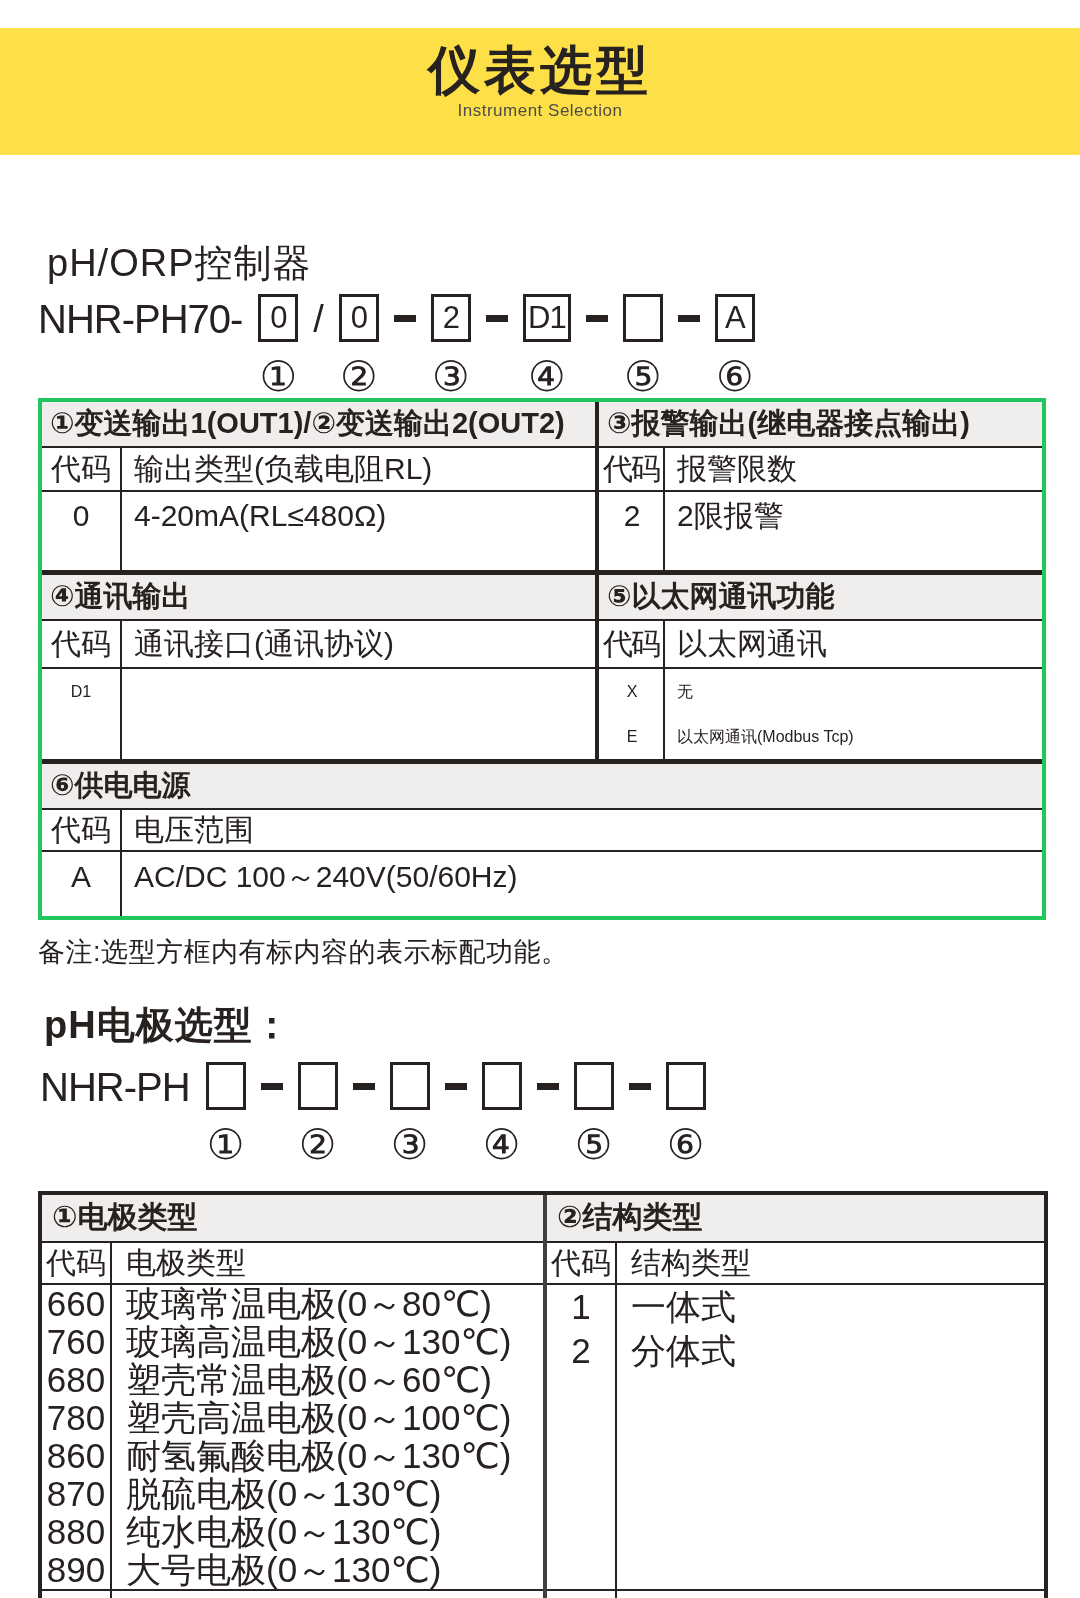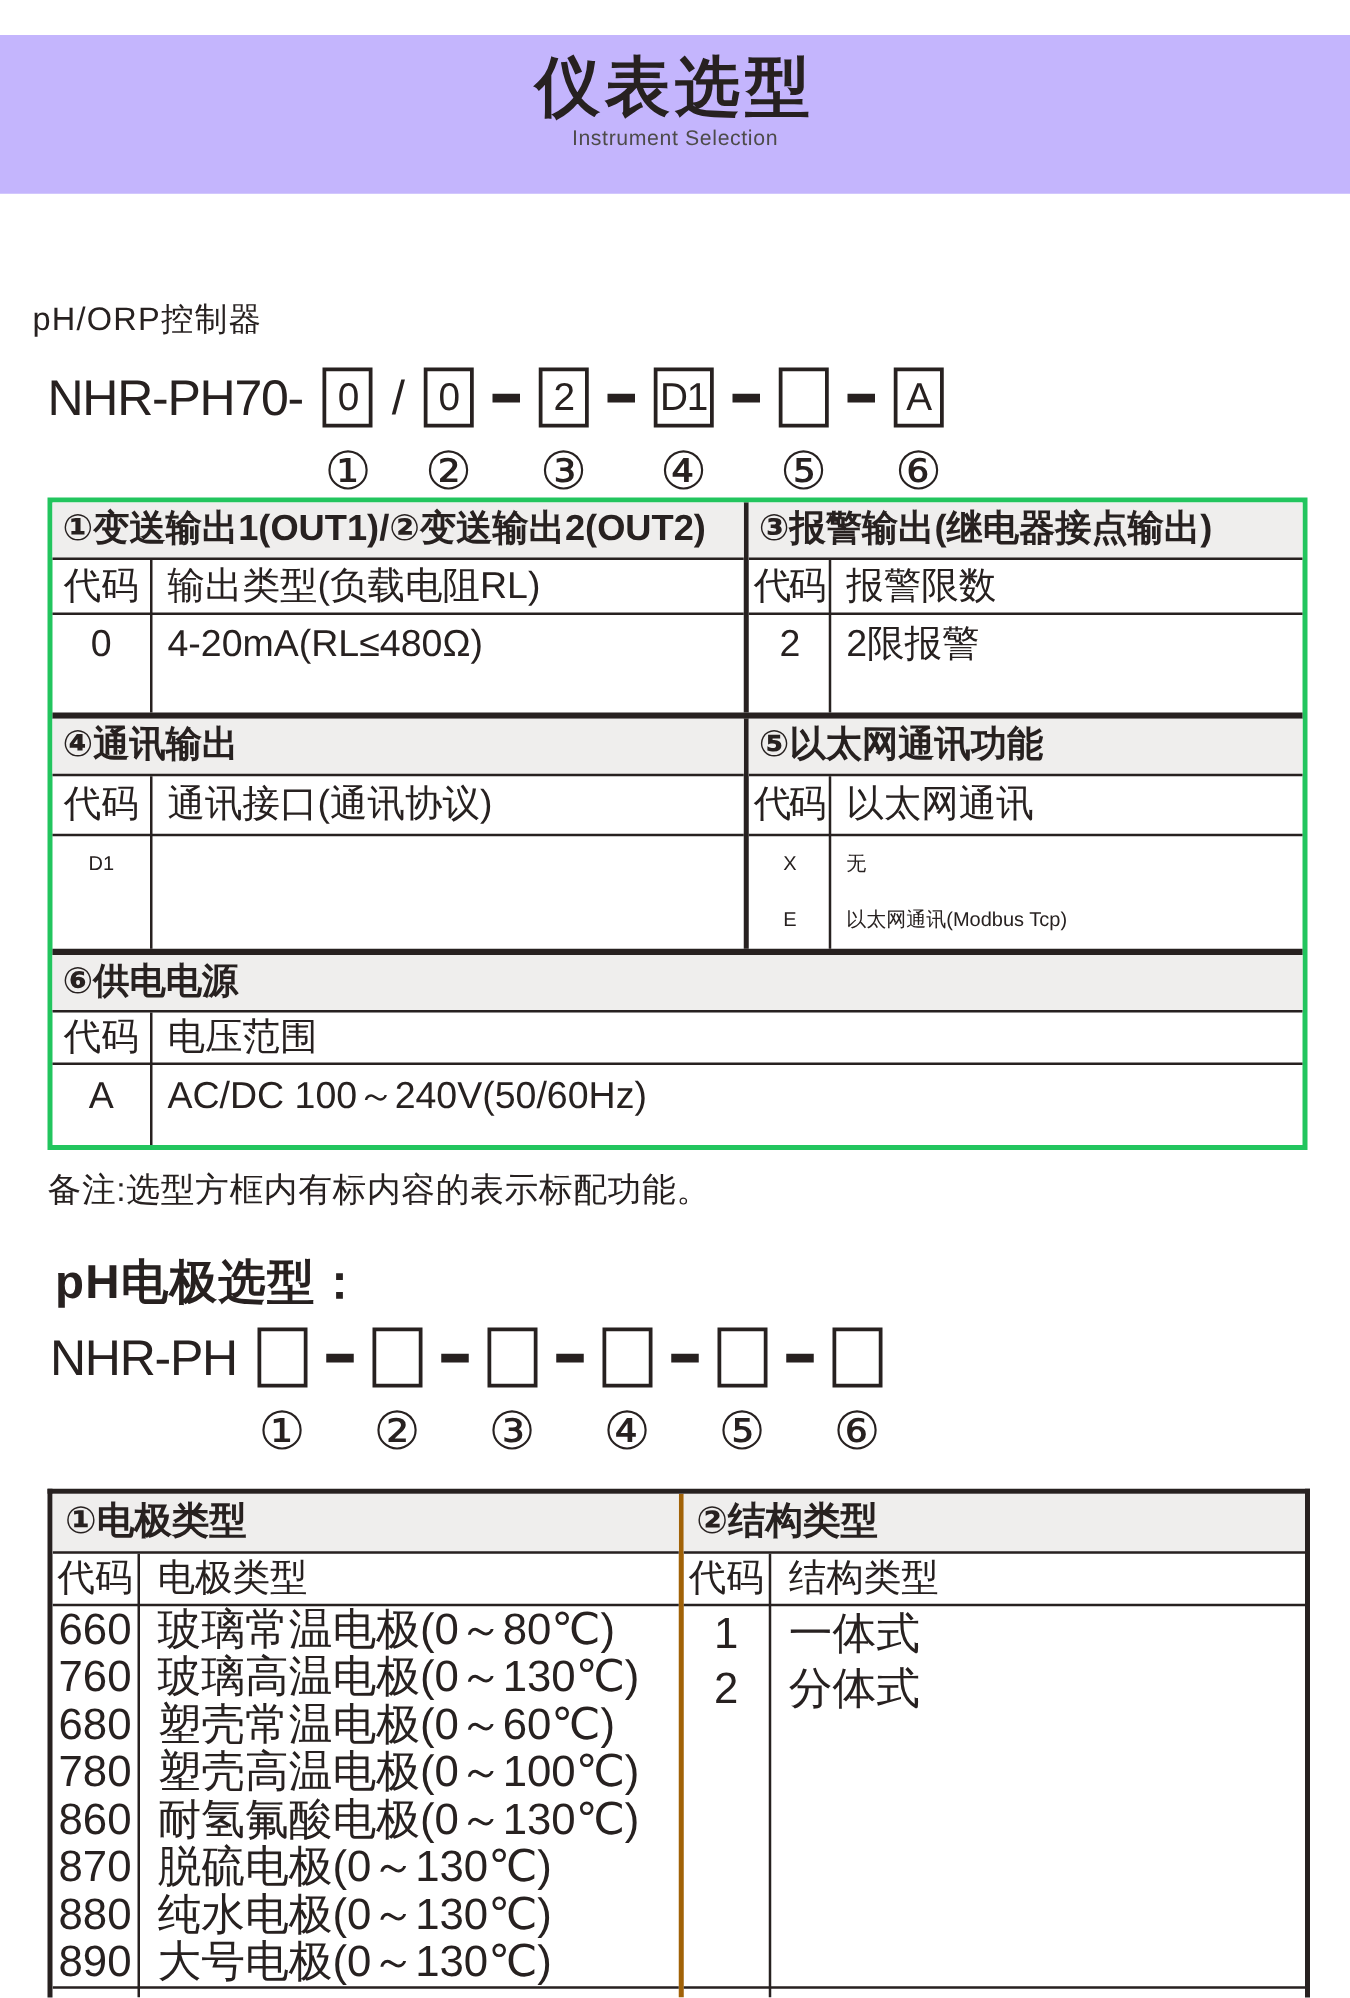--- a/index.html
+++ b/index.html
@@ -4,26 +4,26 @@
 <style>
   html,body{margin:0;padding:0;}
   body{
     width:1080px;height:1598px;position:relative;overflow:hidden;
     background:#ffffff;color:#272120;
     font-family:"Liberation Sans","DejaVu Sans",sans-serif;
   }
   *{box-sizing:border-box;}
 
   
-  .banner{position:absolute;left:0;top:28px;width:1080px;height:127px;background:#c4b5fd;text-align:center;}
+  .banner{position:absolute;left:0;top:28px;width:1080px;height:127px;background:#fde047;text-align:center;}
   .banner-title{font-size:52px;font-weight:700;letter-spacing:4px;margin-top:13px;line-height:58px;}
   .banner-sub{font-size:17px;color:#4d4b4a;margin-top:2px;letter-spacing:.5px;}
 
   
-  .ctrl-heading{position:absolute;left:26px;top:238px;font-size:26px;font-weight:500;letter-spacing:1px;}
+  .ctrl-heading{position:absolute;left:47px;top:238px;font-size:38px;font-weight:500;letter-spacing:1px;}
   .model-row{position:absolute;display:flex;align-items:flex-start;}
   .mr1{left:38px;top:294px;}
   .mr2{left:40px;top:1062px;}
   .model-prefix{font-size:40px;font-weight:500;line-height:50px;letter-spacing:-1px;margin-right:16px;white-space:nowrap;}
   .seg{display:flex;flex-direction:column;align-items:center;}
   .code-box{width:40px;height:48px;border:3px solid #272120;display:flex;align-items:center;justify-content:center;
             font-size:31px;font-weight:500;letter-spacing:-1px;}
   .code-box.wide{width:48px;}
   .circ{margin-top:12px;font-family:"DejaVu Serif","Liberation Serif",serif;font-size:42px;line-height:46px;color:#272120;}
   .sep-slash{font-size:38px;line-height:50px;margin:0 15px;}
@@ -56,21 +56,21 @@
   .ln{height:45px;line-height:45px;display:flex;}
   .band-sep{height:5px;background:#272120;}
 
   .note{position:absolute;left:38px;top:934px;font-size:27px;font-weight:400;letter-spacing:.5px;}
 
   .elec-heading{position:absolute;left:44px;top:1000px;font-size:38px;font-weight:700;letter-spacing:1px;}
 
   
   .tbl2{position:absolute;left:38px;top:1191px;width:1010px;height:407px;border:4px solid #272120;border-bottom:none;
         display:flex;background:#fff;overflow:hidden;}
-  .t2L{width:505px;border-right:4px solid #a16207;}
+  .t2L{width:505px;border-right:4px solid #404040;}
   .t2R{flex:1;min-width:0;}
   .t2-title{height:48px;line-height:44px;background:#efeeed;border-bottom:2px solid #272120;
             font-weight:700;font-size:30px;padding-left:10px;}
   .t2-body{position:relative;height:calc(100% - 48px);display:flex;flex-direction:column;}
   .t2-sub{height:42px;line-height:40px;border-bottom:2px solid #272120;display:flex;font-size:30px;flex-shrink:0;}
   .t2c{width:68px;text-align:center;flex-shrink:0;}
   .t2d{flex:1;padding-left:16px;white-space:nowrap;}
   .t2-data{height:304px;flex-shrink:0;}
   .t2row{height:38px;line-height:38px;display:flex;font-size:35px;}
   .t2row.tall{height:44px;line-height:44px;}

